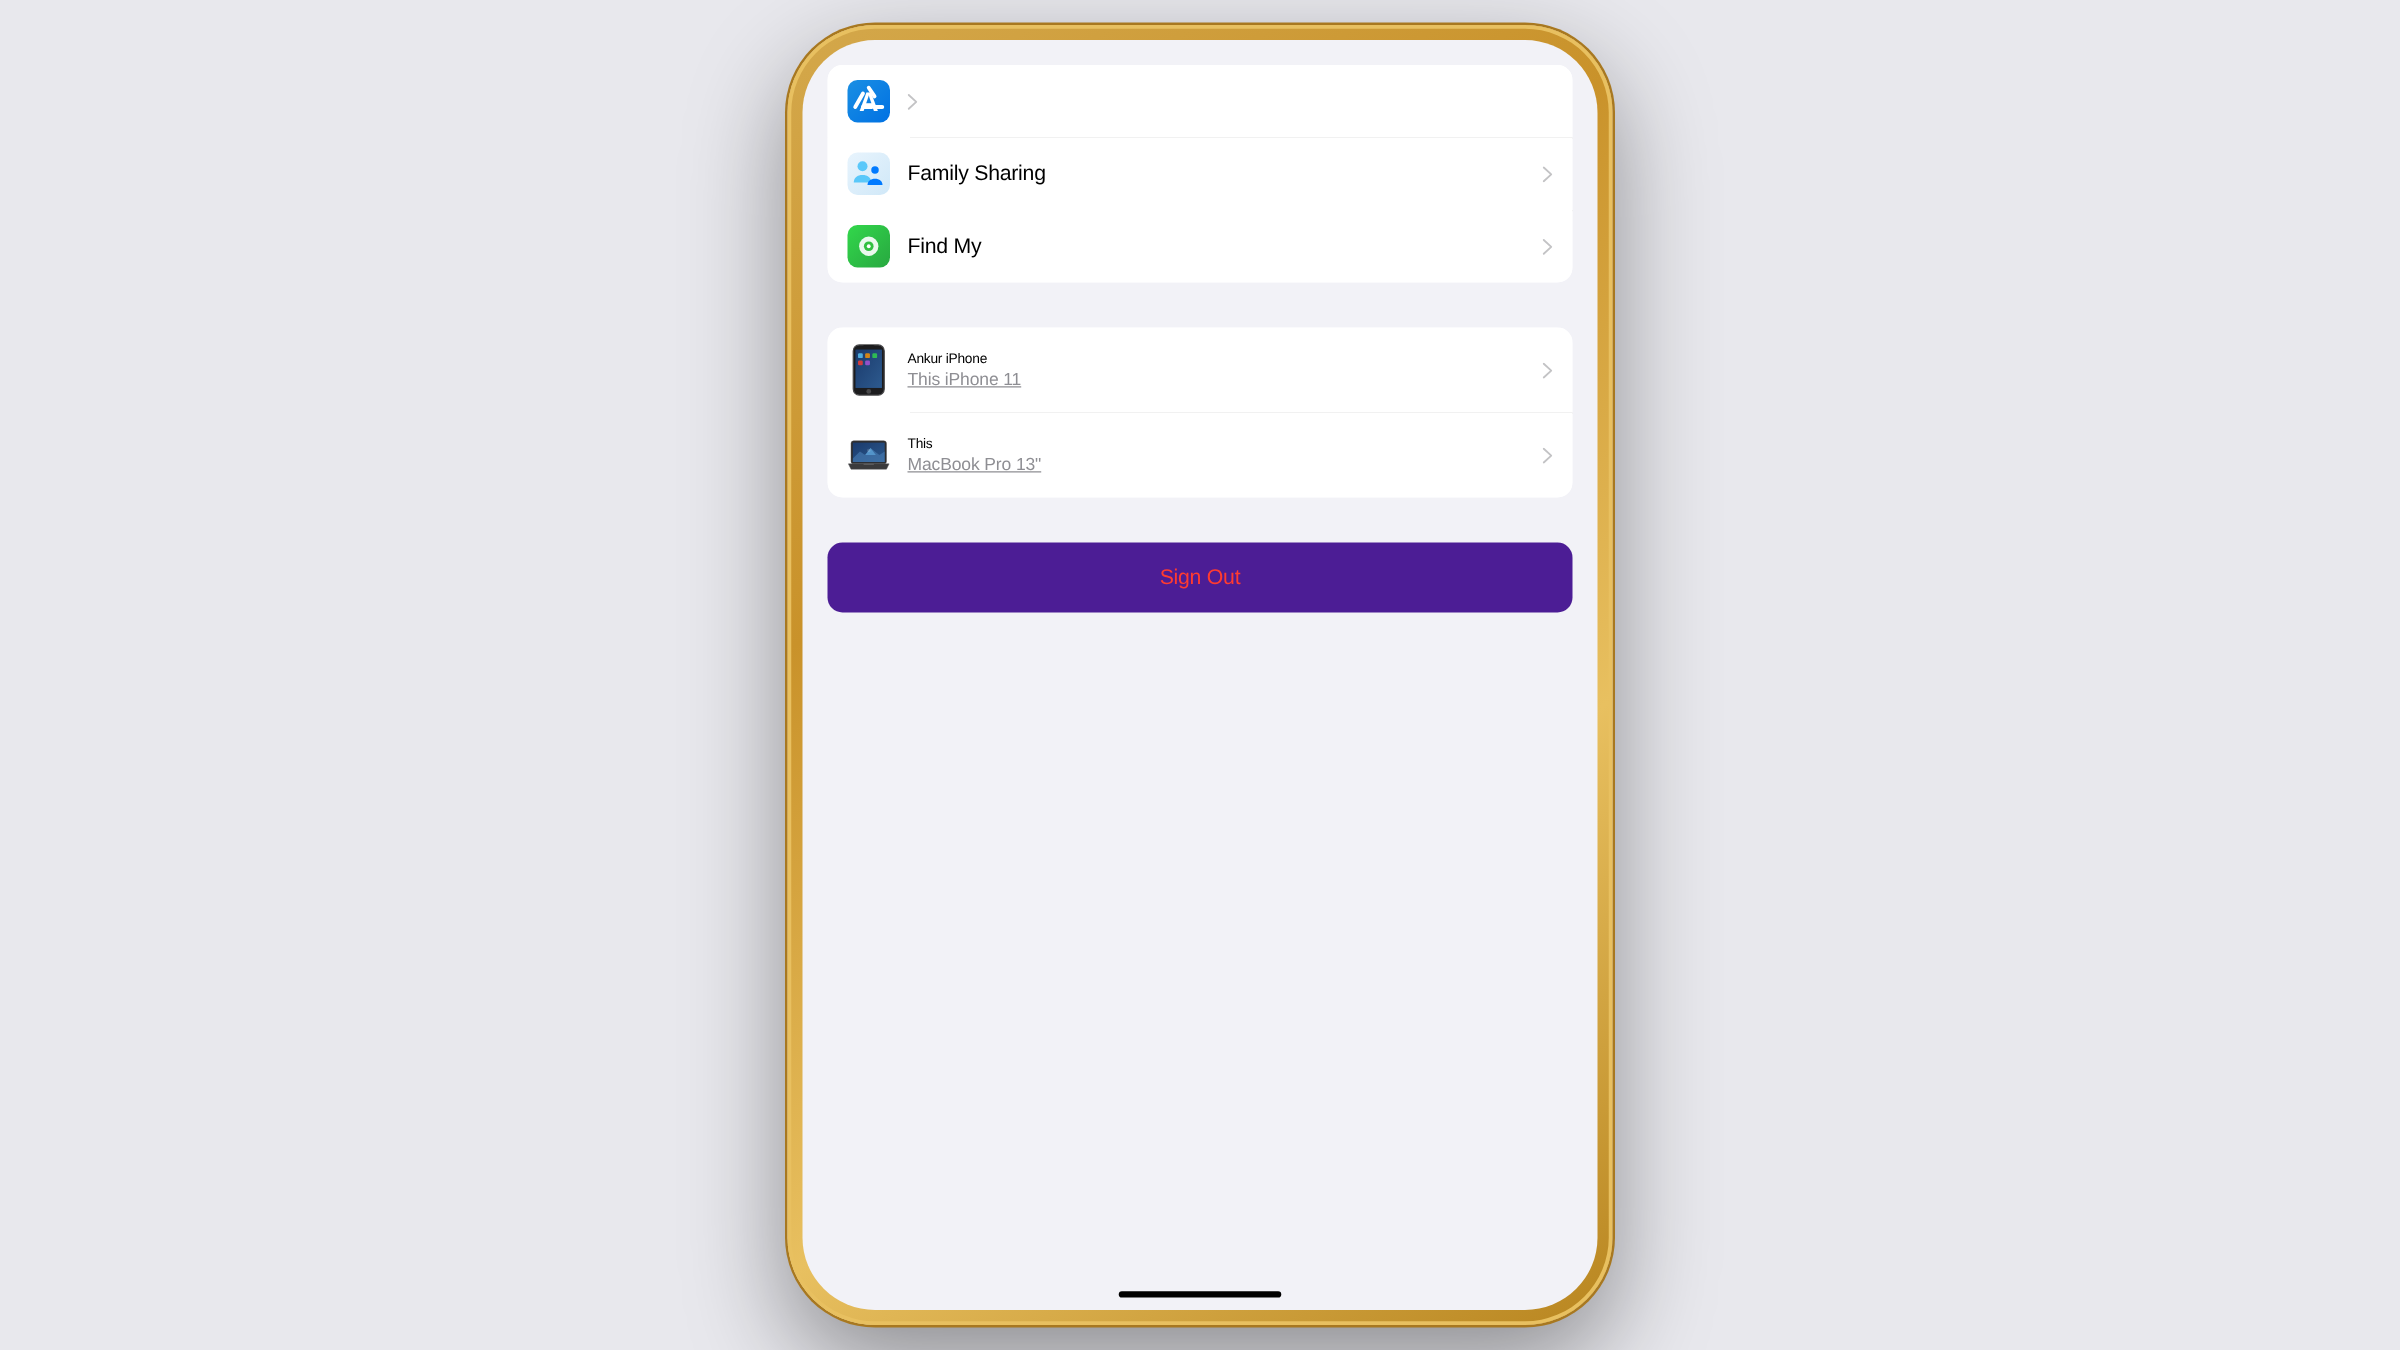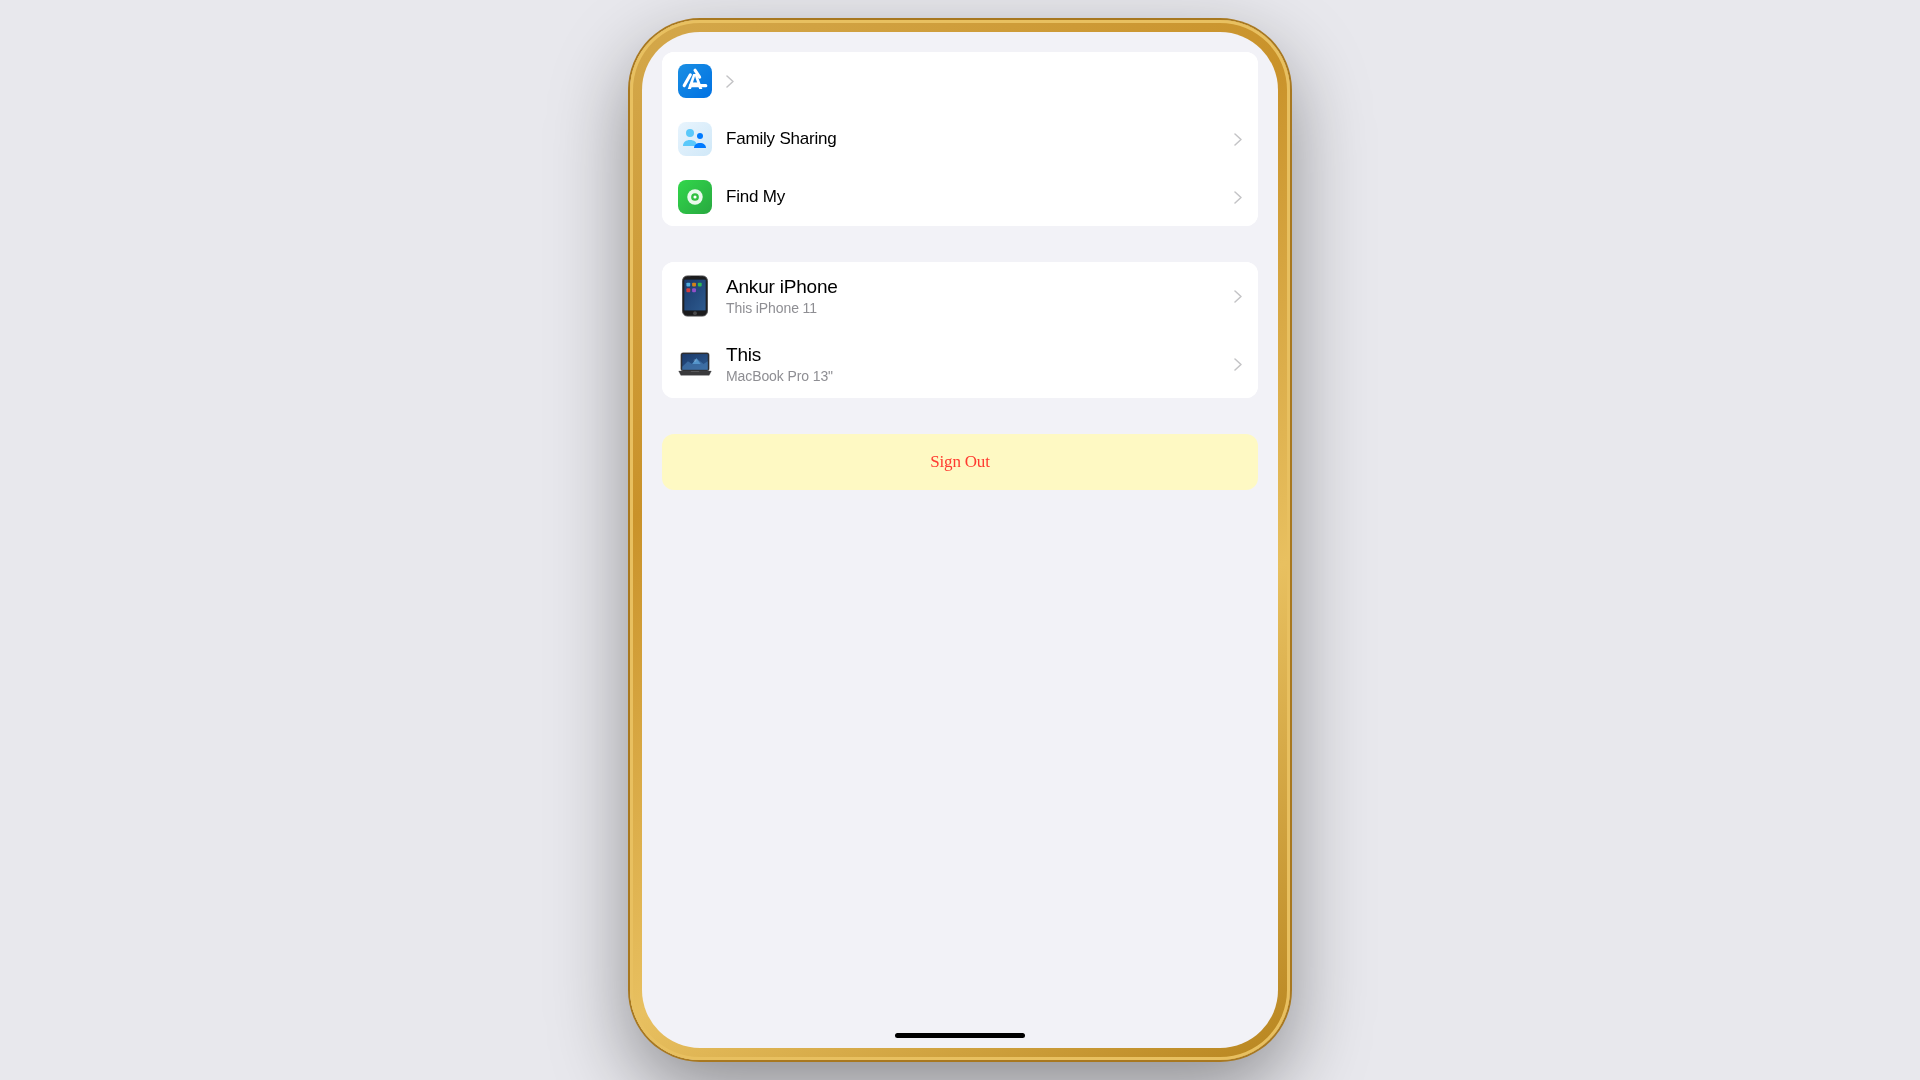--- a/index.html
+++ b/index.html
@@ -168,40 +168,40 @@
       display: flex;
       align-items: center;
       justify-content: center;
     }
 
     .device-info {
       flex: 1;
     }
 
     .device-name {
-      font-size: 19px;
+      font-size: 11px;
       color: #000000;
       font-weight: 400;
       letter-spacing: -0.2px;
     }
 
     .device-subtitle {
       font-size: 14px;
       color: #8e8e93;
       margin-top: 2px;
       letter-spacing: -0.1px;
+      text-decoration: underline;
     }
 
     
     .sign-out-section {
-      background: #fef9c3;
+      background: #4c1d95;
       border-radius: 12px;
       overflow: hidden;
       margin-bottom: 40px;
-      font-family: Liberation Serif, serif;
     }
 
     .sign-out-btn {
       display: flex;
       align-items: center;
       justify-content: center;
       padding: 16px;
       min-height: 56px;
       cursor: pointer;
     }

